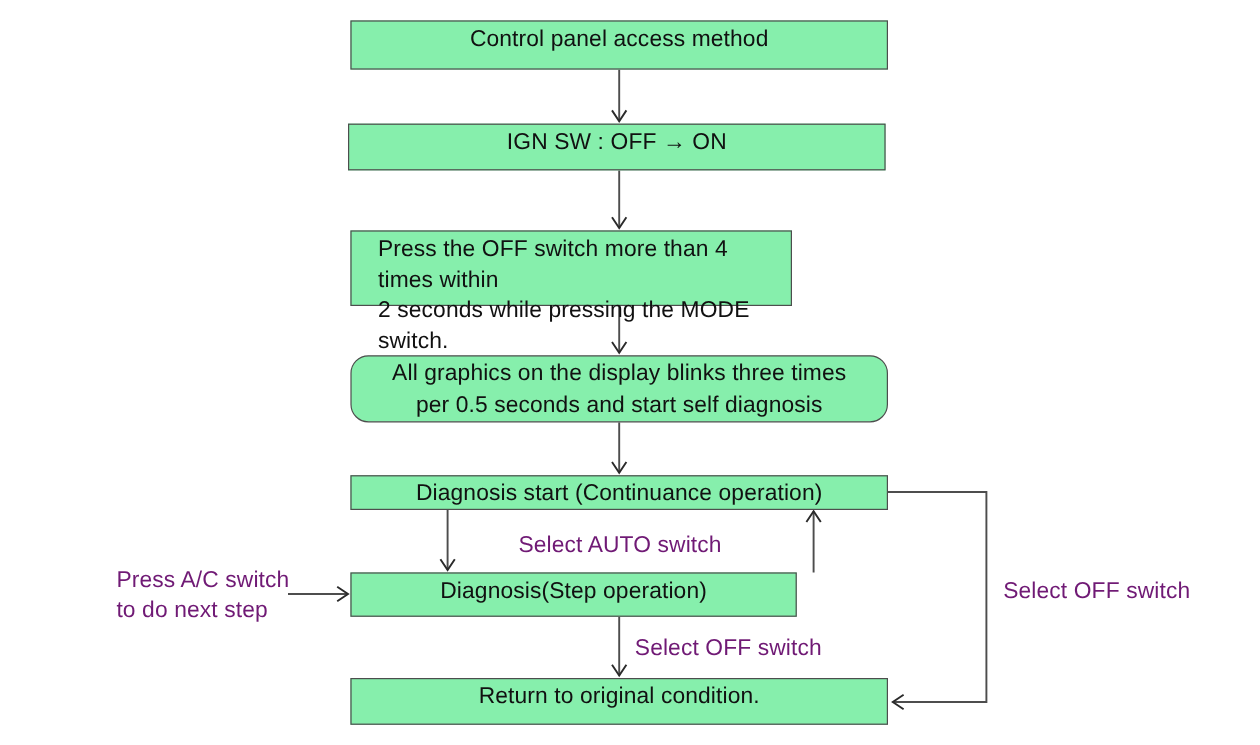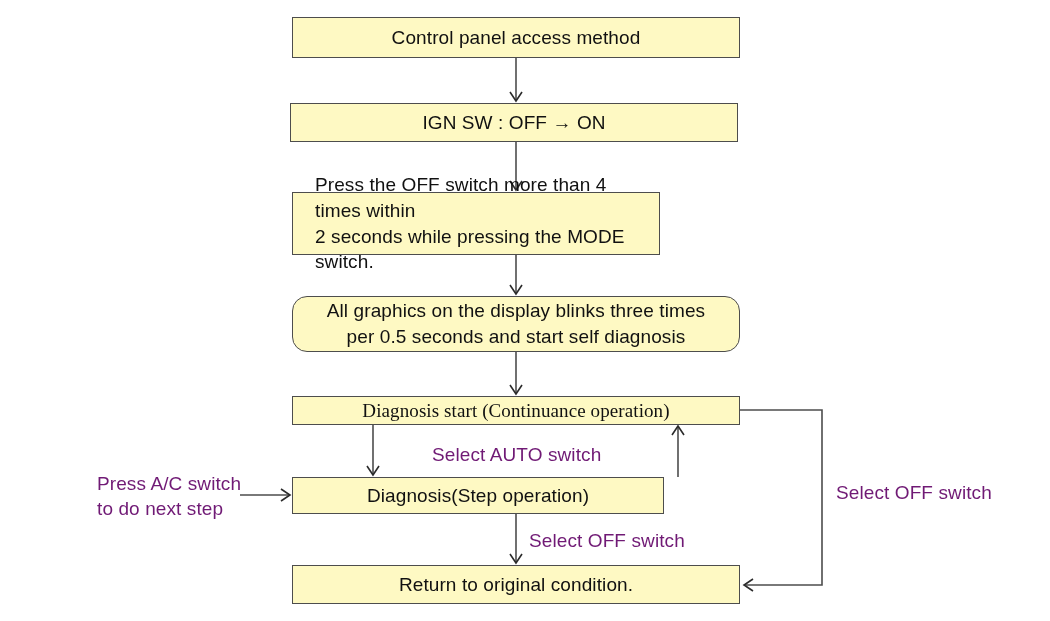--- a/index.html
+++ b/index.html
@@ -16,23 +16,22 @@
     position: relative;
     width: 1050px;
     height: 621px;
     background: #ffffff;
     overflow: hidden;
   }
   .node {
     position: absolute;
     box-sizing: border-box;
     border: 1px solid #4d4d4d;
-    background: #fef9c3;
+    background: #86efac;
     display: flex;
-    align-items: center;
     justify-content: center;
     text-align: center;
     font-size: 19px;
     line-height: 1.35;
     color: #111111;
     letter-spacing: 0.1px;
     padding: 2px 10px;
   }
   .node.left-align {
     justify-content: flex-start;
@@ -135,21 +134,21 @@
   <div class="node left-align" style="left:292px; top:192px; width:368px; height:63px;">
     <span class="lines">Press the OFF switch more than 4 times within
 2 seconds while pressing the MODE switch.</span>
   </div>
 
   <div class="node" style="left:292px; top:296px; width:448px; height:56px;border-radius:15px;">
     <span class="lines">All graphics on the display blinks three times
 per 0.5 seconds and start self diagnosis</span>
   </div>
 
-  <div class="node" style="left:292px; top:396px; width:448px; height:29px;font-family:Liberation Serif, serif;">
+  <div class="node" style="left:292px; top:396px; width:448px; height:29px;">
     <span class="lines">Diagnosis start (Continuance operation)</span>
   </div>
 
   <div class="node" style="left:292px; top:477px; width:372px; height:37px;">
     <span class="lines">Diagnosis(Step operation)</span>
   </div>
 
   <div class="node" style="left:292px; top:565px; width:448px; height:39px;">
     <span class="lines">Return to original condition.</span>
   </div>

